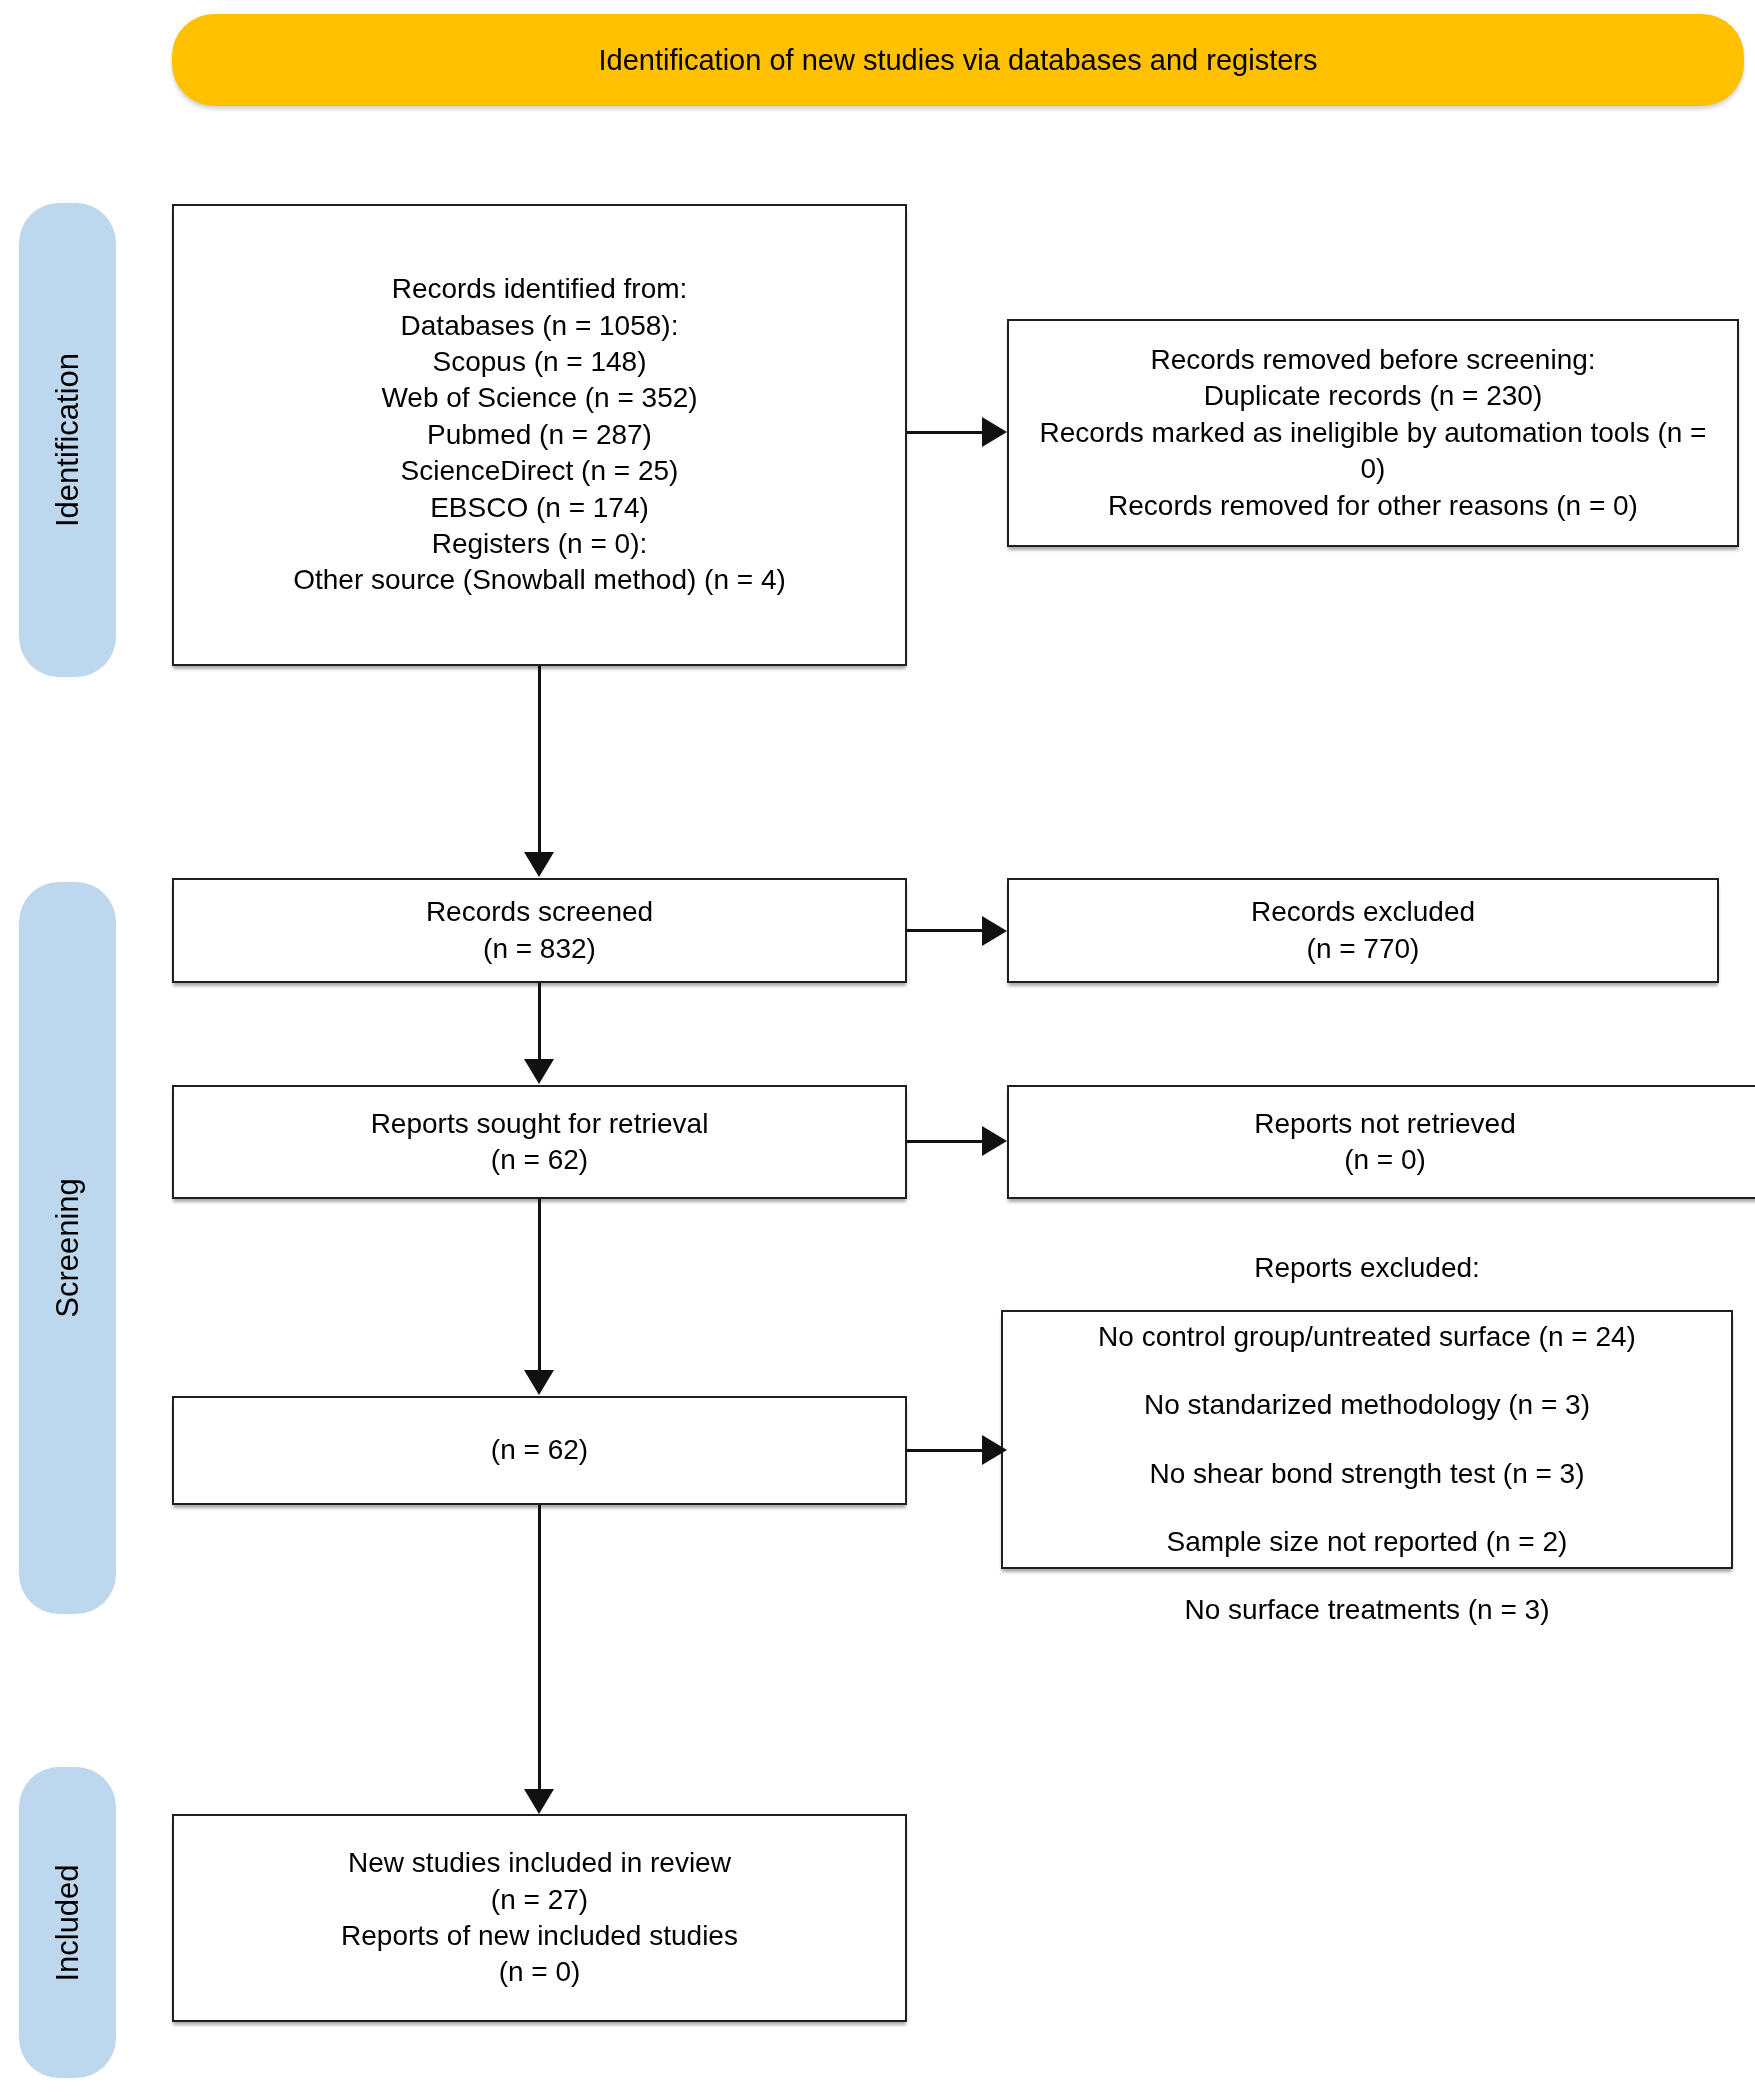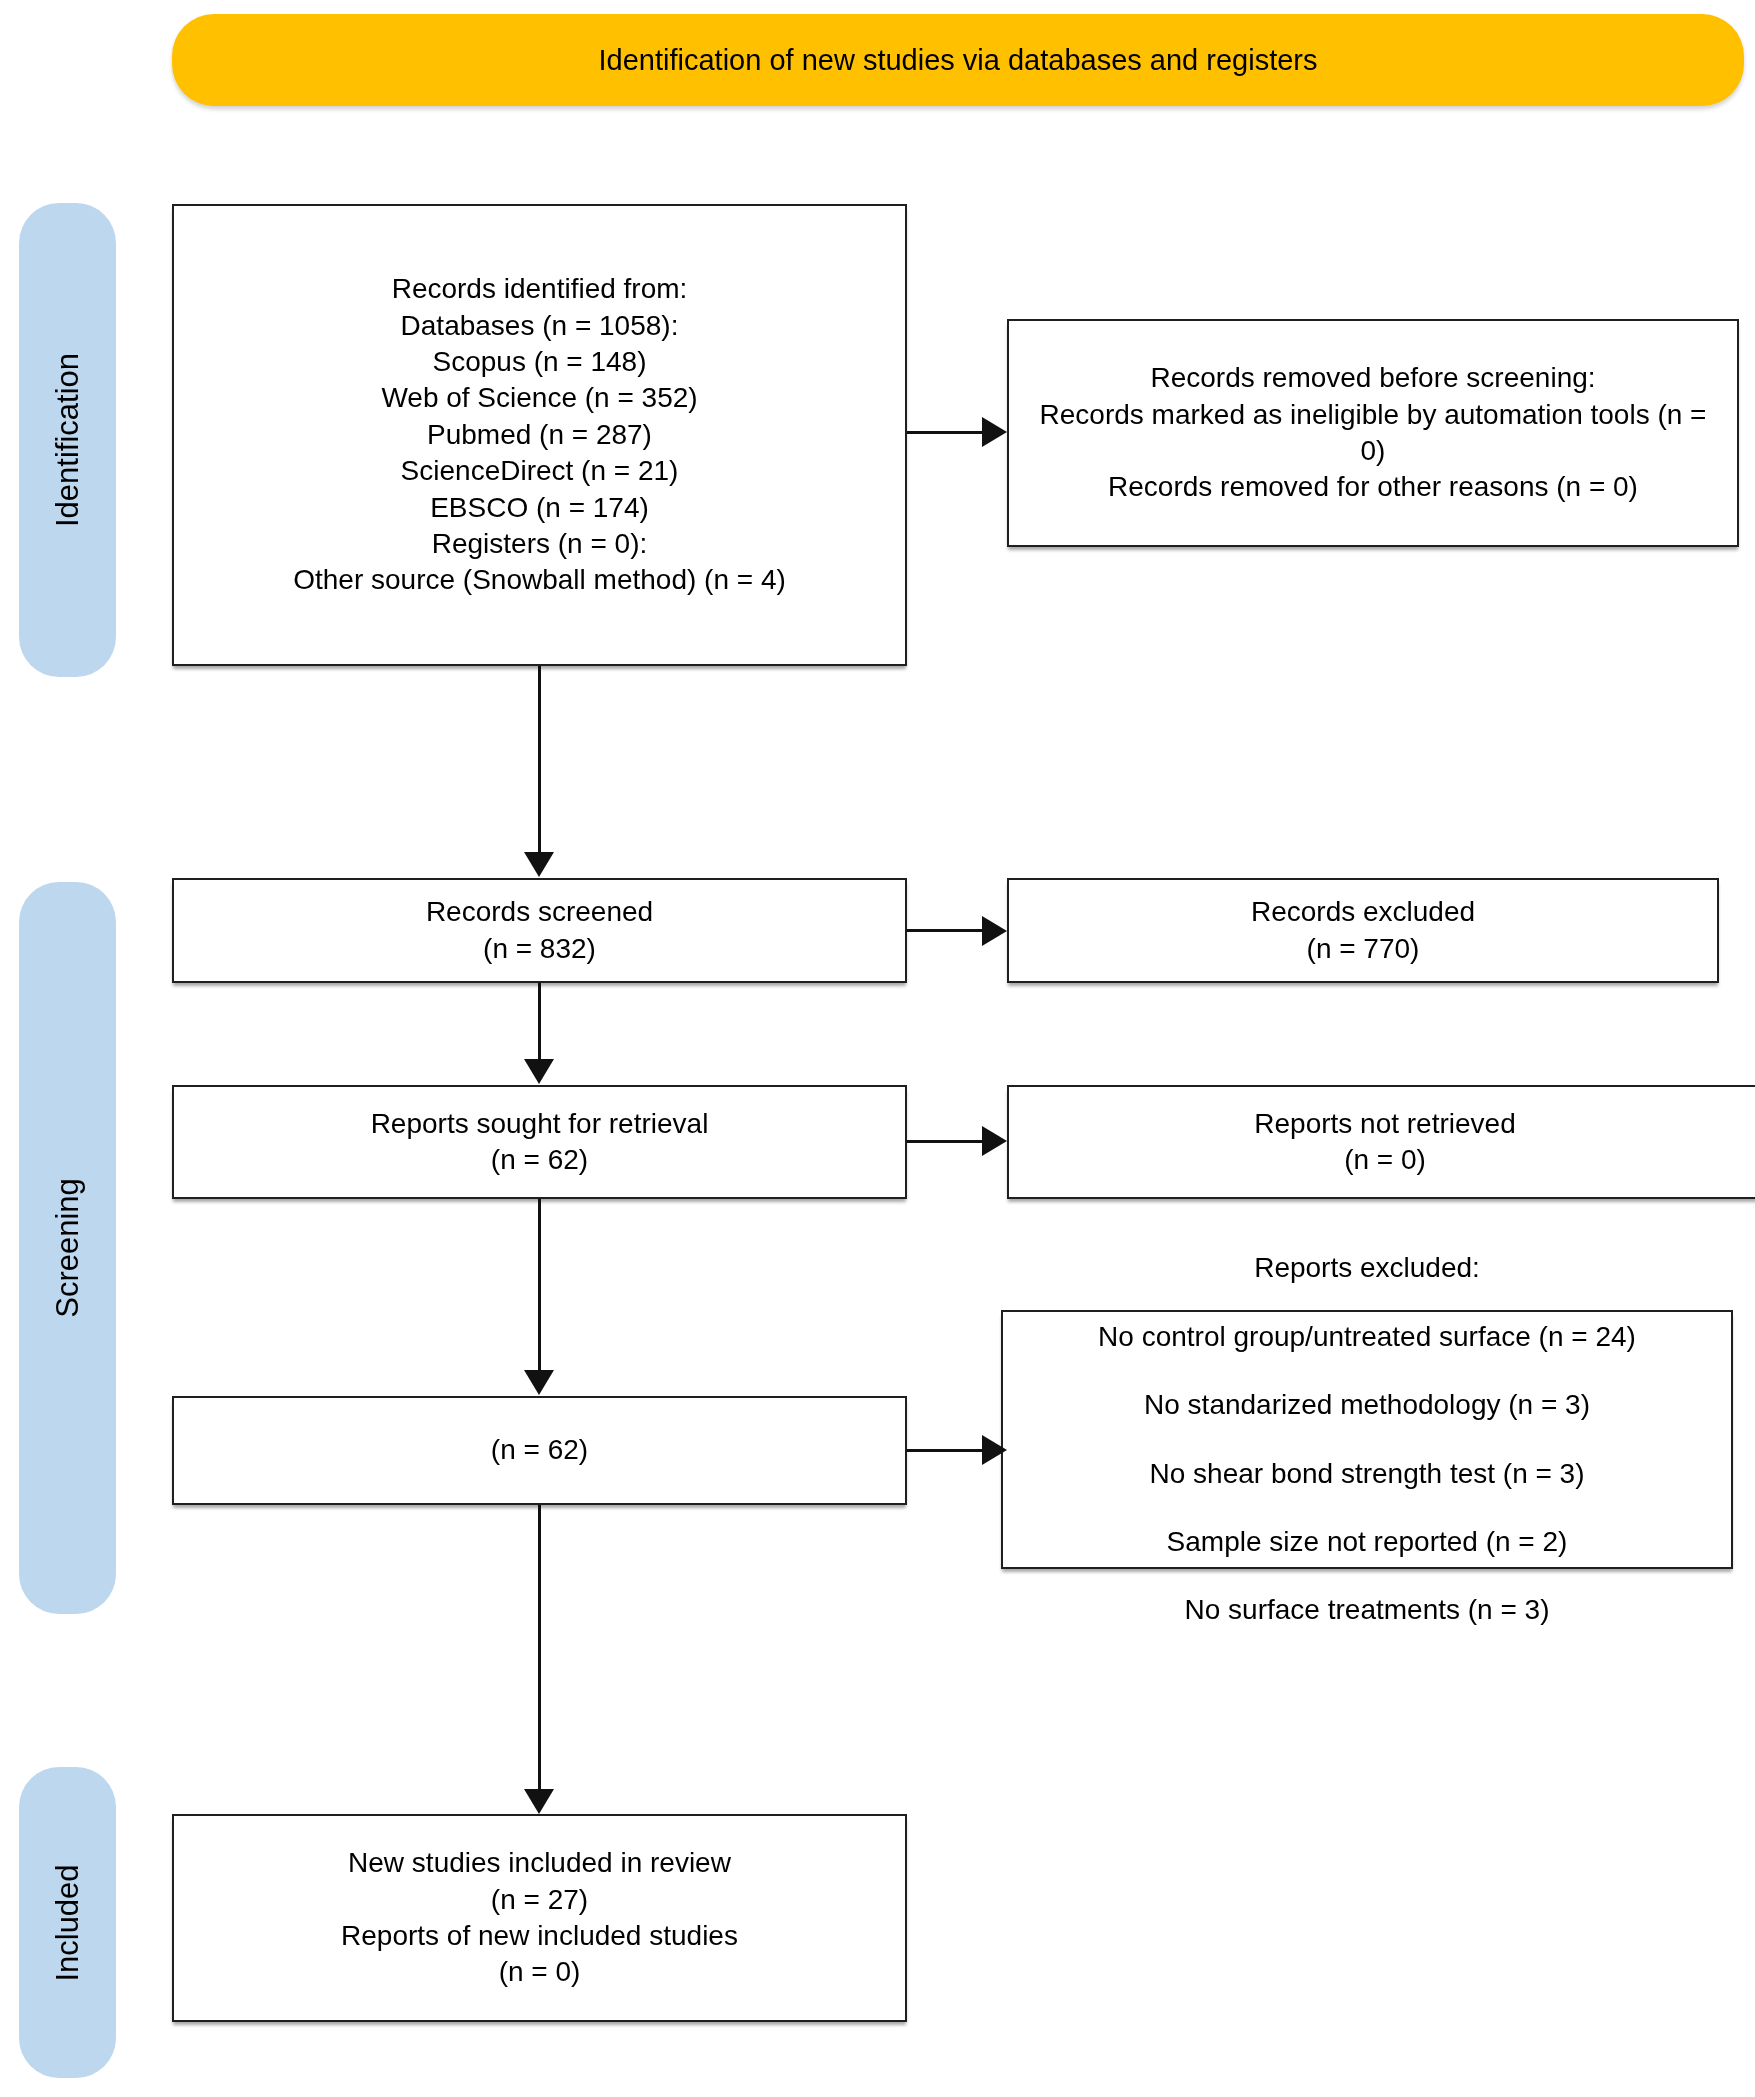--- a/index.html
+++ b/index.html
@@ -79,28 +79,29 @@
   <div class="stage" style="top:1767px;height:311px;">
     <span class="vtext">Included</span>
   </div>
 
   <div class="box" style="left:172px;top:204px;width:735px;height:462px;">
     <div class="line">Records identified from:</div>
     <div class="line">Databases (n = 1058):</div>
     <div class="line">Scopus (n = 148)</div>
     <div class="line">Web of Science (n = 352)</div>
     <div class="line">Pubmed (n = 287)</div>
-    <div class="line">ScienceDirect (n = 21)</div>
+    <div class="line">ScienceDirect (n = 25)</div>
     <div class="line">EBSCO (n = 174)</div>
     <div class="line">Registers (n = 0):</div>
     <div class="line">Other source (Snowball method) (n = 4)</div>
   </div>
 
   <div class="box" style="left:1007px;top:319px;width:732px;height:228px;">
     <div class="line">Records removed before screening:</div>
+    <div class="line">Duplicate records (n = 230)</div>
     <div class="line">Records marked as ineligible by automation tools (n = 0)</div>
     <div class="line">Records removed for other reasons (n = 0)</div>
   </div>
 
   <div class="box" style="left:172px;top:878px;width:735px;height:105px;">
     <div class="line">Records screened</div>
     <div class="line">(n = 832)</div>
   </div>
   <div class="box" style="left:1007px;top:878px;width:712px;height:105px;">
     <div class="line">Records excluded</div>

